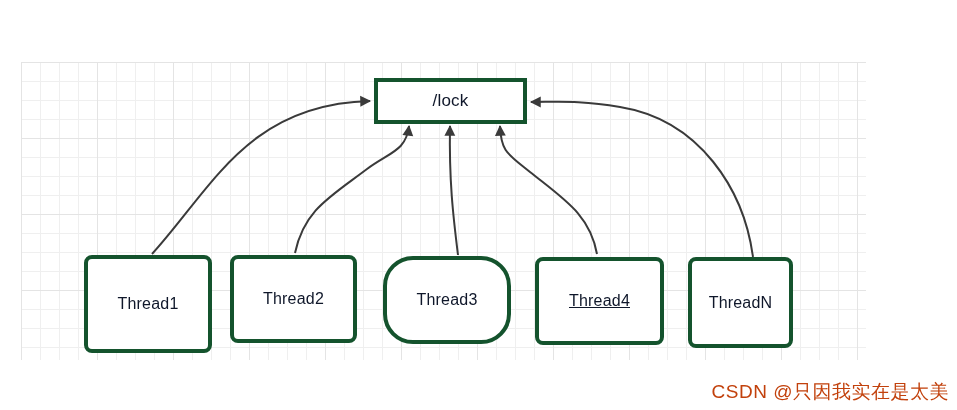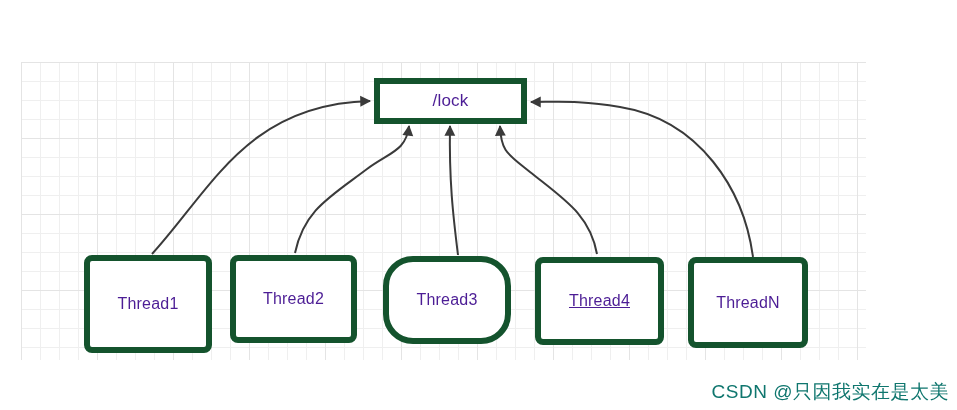--- a/index.html
+++ b/index.html
@@ -31,49 +31,49 @@
   }
   svg.edges {
     position: absolute;
     left: 0;
     top: 0;
   }
   .node {
     position: absolute;
     box-sizing: border-box;
     background: #ffffff;
-    border: 6px solid #14532d;
+    border: 4px solid #14532d;
     display: flex;
     align-items: center;
     justify-content: center;
     font-size: 16px;
-    color: #4c1d95;
+    color: #0f172a;
     letter-spacing: 0.2px;
   }
   .node-lock {
     left: 374px;
     top: 78px;
     width: 153px;
     height: 46px;
     font-size: 17px;
   }
   .node-thread {
     border-radius: 8px;
   }
   .node-t1 { left: 84px;  top: 255px; width: 128px; height: 98px; }
   .node-t2 { left: 230px; top: 255px; width: 127px; height: 88px; }
   .node-t3 { left: 383px; top: 256px; width: 128px; height: 88px; border-radius: 30px; }
   .node-t4 { left: 535px; top: 257px; width: 129px; height: 88px; text-decoration: underline; }
-  .node-tn { left: 688px; top: 257px; width: 120px; height: 91px; }
+  .node-tn { left: 688px; top: 257px; width: 105px; height: 91px; }
   .watermark {
     position: absolute;
     right: 8px;
     top: 379px;
     font-size: 19px;
-    color: #0f766e;
+    color: #c2410c;
     letter-spacing: 0.5px;
     white-space: nowrap;
   }
 </style>
 </head>
 <body>
 
 <div class="stage">
 
   <div class="grid"></div>

